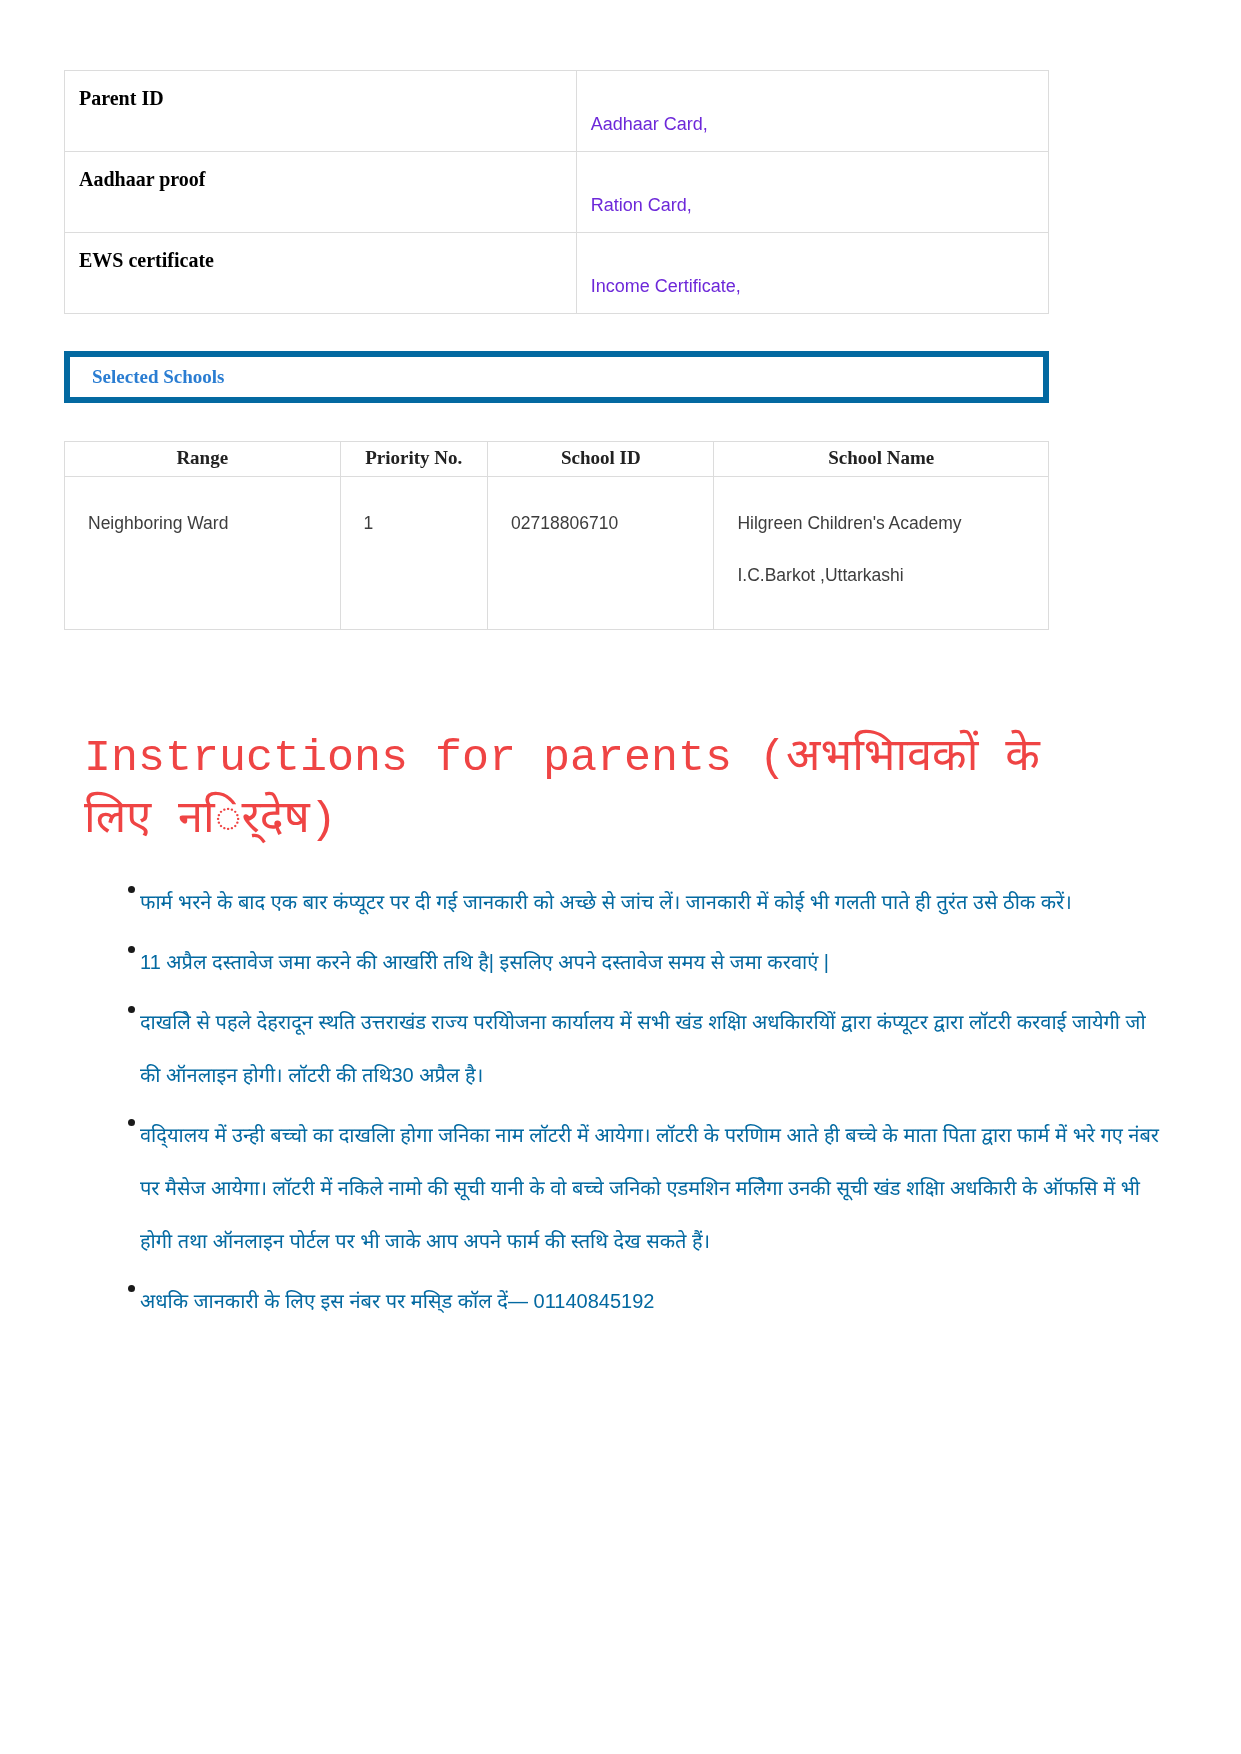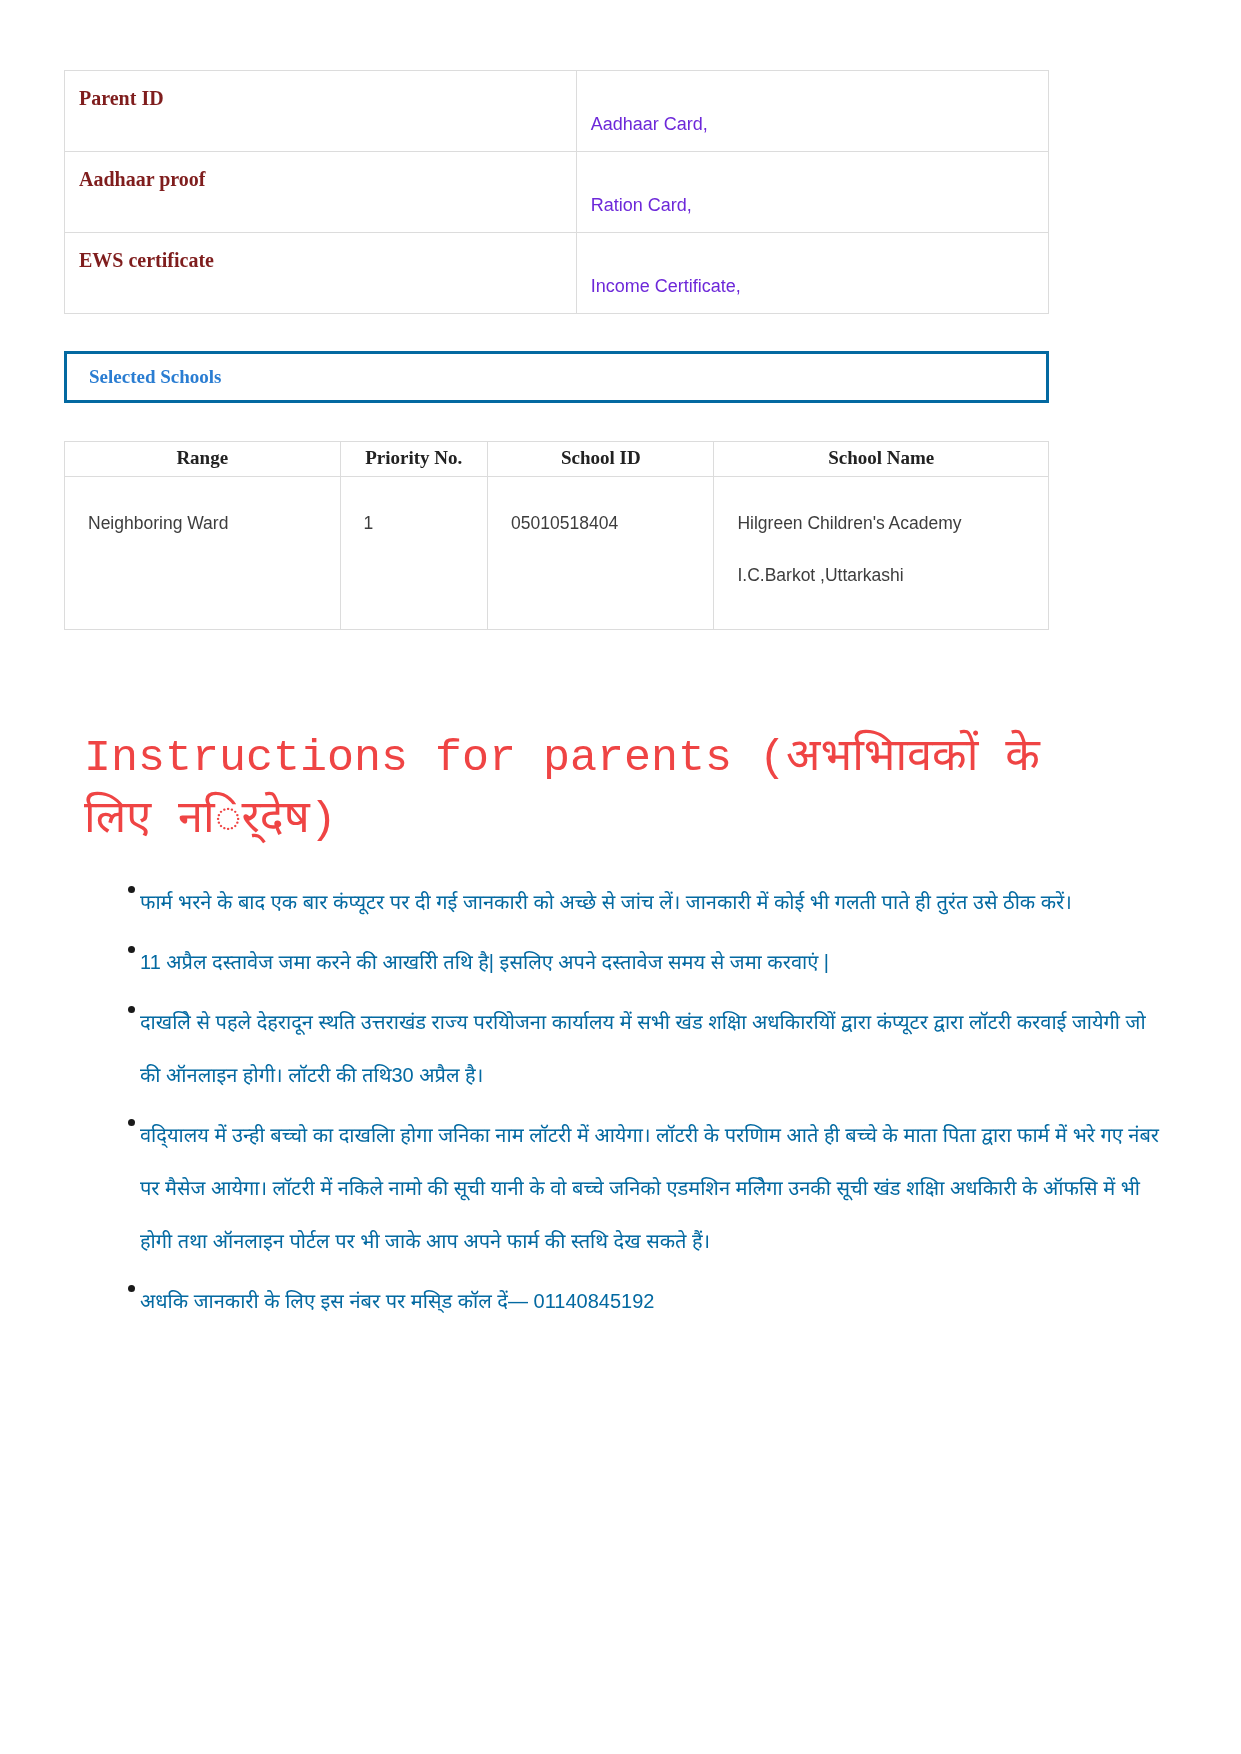--- a/index.html
+++ b/index.html
@@ -12,30 +12,30 @@
 
   
   table{border-collapse:collapse;width:100%;}
   .doc-table td,.doc-table th,
   .schools-table td,.schools-table th{border:1px solid #dcdcdc;}
   .doc-table tr{height:81px;}
   .doc-table th{
     width:52%;text-align:left;vertical-align:top;
     padding:16px 0 0 14px;
     font-family:"Liberation Serif","DejaVu Serif",serif;
-    font-weight:bold;font-size:20px;color:#7f1d1d;
+    font-weight:bold;font-size:20px;color:#000000;
   }
   .doc-table td{
     vertical-align:bottom;padding:0 0 16px 14px;
     font-size:18px;color:#6d28d9;
   }
 
   
   .panel{
-    margin-top:37px;height:52px;border:3px solid #0369a1;
+    margin-top:37px;height:52px;border:6px solid #0369a1;
     display:flex;align-items:center;padding-left:22px;box-sizing:border-box;
     background:#ffffff;
   }
   .panel-title{
     font-family:"Liberation Serif","DejaVu Serif",serif;
     font-weight:bold;font-size:19px;color:#2a7dd2;
   }
 
   
   .schools-table{margin-top:38px;}
@@ -109,21 +109,21 @@
         <th>Range</th>
         <th>Priority No.</th>
         <th>School ID</th>
         <th>School Name</th>
       </tr>
     </thead>
     <tbody>
       <tr>
         <td>Neighboring Ward</td>
         <td>1</td>
-        <td>05010518404</td>
+        <td>02718806710</td>
         <td>Hilgreen Children's Academy I.C.Barkot ,Uttarkashi</td>
       </tr>
     </tbody>
   </table>
 
   <h1 class="instructions-heading">Instructions for parents (अभभिावकों के लिए नर्िदेष)</h1>
 
   <ul class="instructions-list">
     <li>फार्म भरने के बाद एक बार कंप्यूटर पर दी गई जानकारी को अच्छे से जांच लें। जानकारी में कोई भी गलती पाते ही तुरंत उसे ठीक करें।</li>
     <li>11 अप्रैल दस्तावेज जमा करने की आखरिी तथि है| इसलिए अपने दस्तावेज समय से जमा करवाएं |</li>

